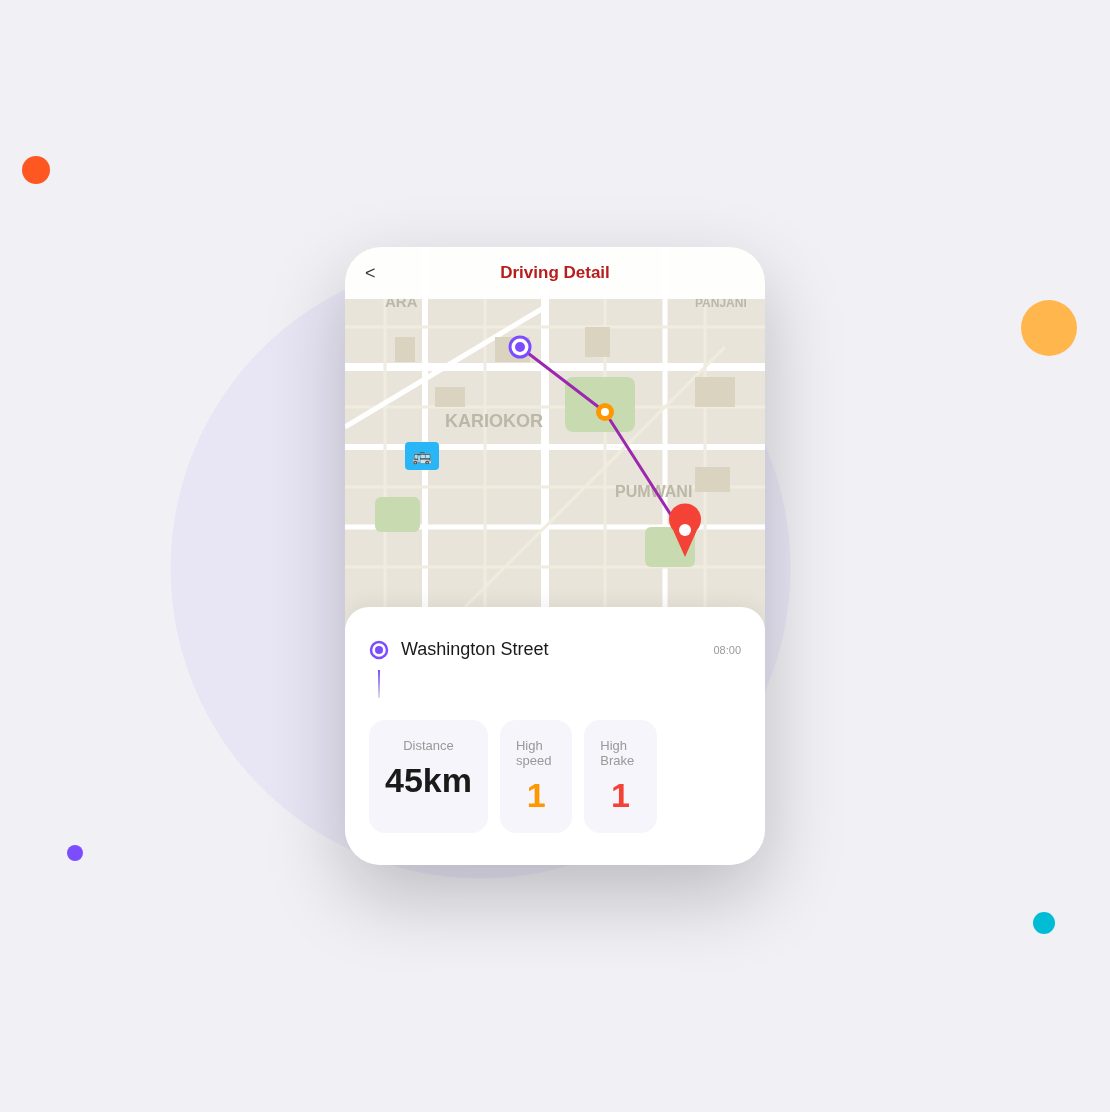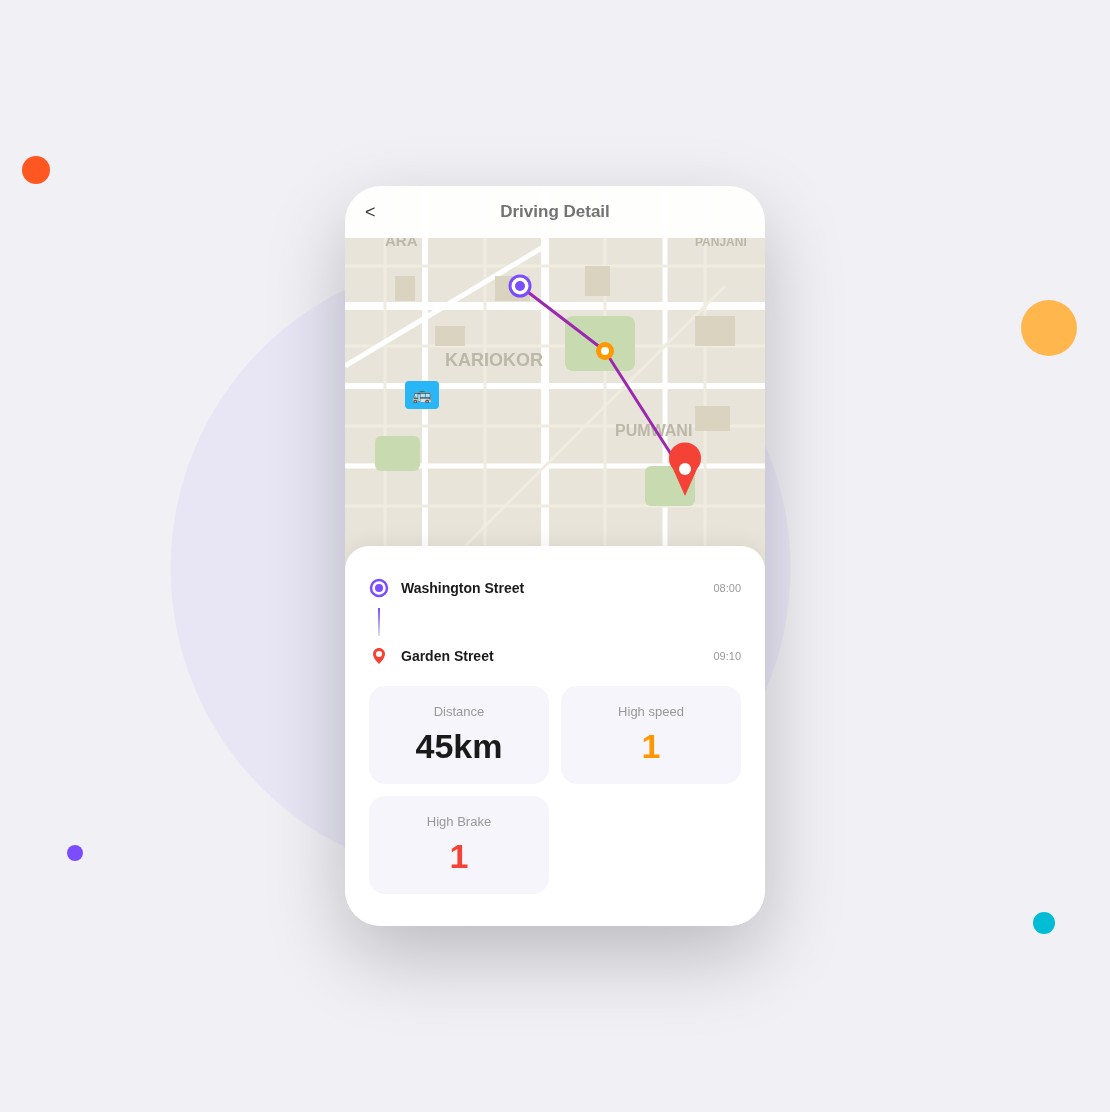--- a/index.html
+++ b/index.html
@@ -76,21 +76,21 @@
       position: absolute;
       left: 20px;
       font-size: 18px;
       color: #333;
       cursor: pointer;
     }
 
     .header-title {
       font-size: 17px;
       font-weight: 700;
-      color: #737373;
+      color: #b91c1c;
     }
 
     
     .info-card {
       background: #fff;
       border-radius: 24px 24px 0 0;
       padding: 28px 24px 32px;
       position: relative;
       z-index: 3;
       margin-top: -20px;
@@ -110,22 +110,22 @@
       gap: 12px;
     }
 
     .route-icon {
       width: 20px;
       height: 20px;
       flex-shrink: 0;
     }
 
     .route-name {
-      font-size: 14px;
-      font-weight: 700;
+      font-size: 18px;
+      font-weight: 400;
       color: #1a1a1a;
     }
 
     .route-time {
       font-size: 11px;
       color: #999;
     }
 
     .route-connector {
       display: flex;
@@ -136,21 +136,21 @@
     .connector-line {
       width: 2px;
       height: 28px;
       background: linear-gradient(to bottom, #7c4dff 0%, #e0e0e0 100%);
       margin-left: 0;
     }
 
     
     .stats-grid {
       display: grid;
-      grid-template-columns: 1fr 1fr;
+      grid-template-columns: 1fr 1fr 1fr 1fr;
       gap: 12px;
       margin-top: 16px;
     }
 
     .stat-card {
       background: #f5f5fb;
       border-radius: 16px;
       padding: 18px 16px;
       display: flex;
       flex-direction: column;
@@ -263,30 +263,20 @@
         </svg>
         <span class="route-name">Washington Street</span>
       </div>
       <span class="route-time">08:00</span>
     </div>
 
     <div class="route-connector">
       <div class="connector-line"></div>
     </div>
 
-    <div class="route-row">
-      <div class="route-left">
-        <svg class="route-icon" viewBox="0 0 20 20">
-          <path d="M10,2 C6.686,2 4,4.686 4,8 C4,12.5 10,18 10,18 C10,18 16,12.5 16,8 C16,4.686 13.314,2 10,2 Z" fill="#f44336"></path>
-          <circle cx="10" cy="8" r="3" fill="white"></circle>
-        </svg>
-        <span class="route-name">Garden Street</span>
-      </div>
-      <span class="route-time">09:10</span>
-    </div>
 
     <div class="stats-grid">
 
       <div class="stat-card">
         <span class="stat-label">Distance</span>
         <span class="stat-value">45km</span>
       </div>
 
 
       <div class="stat-card">

